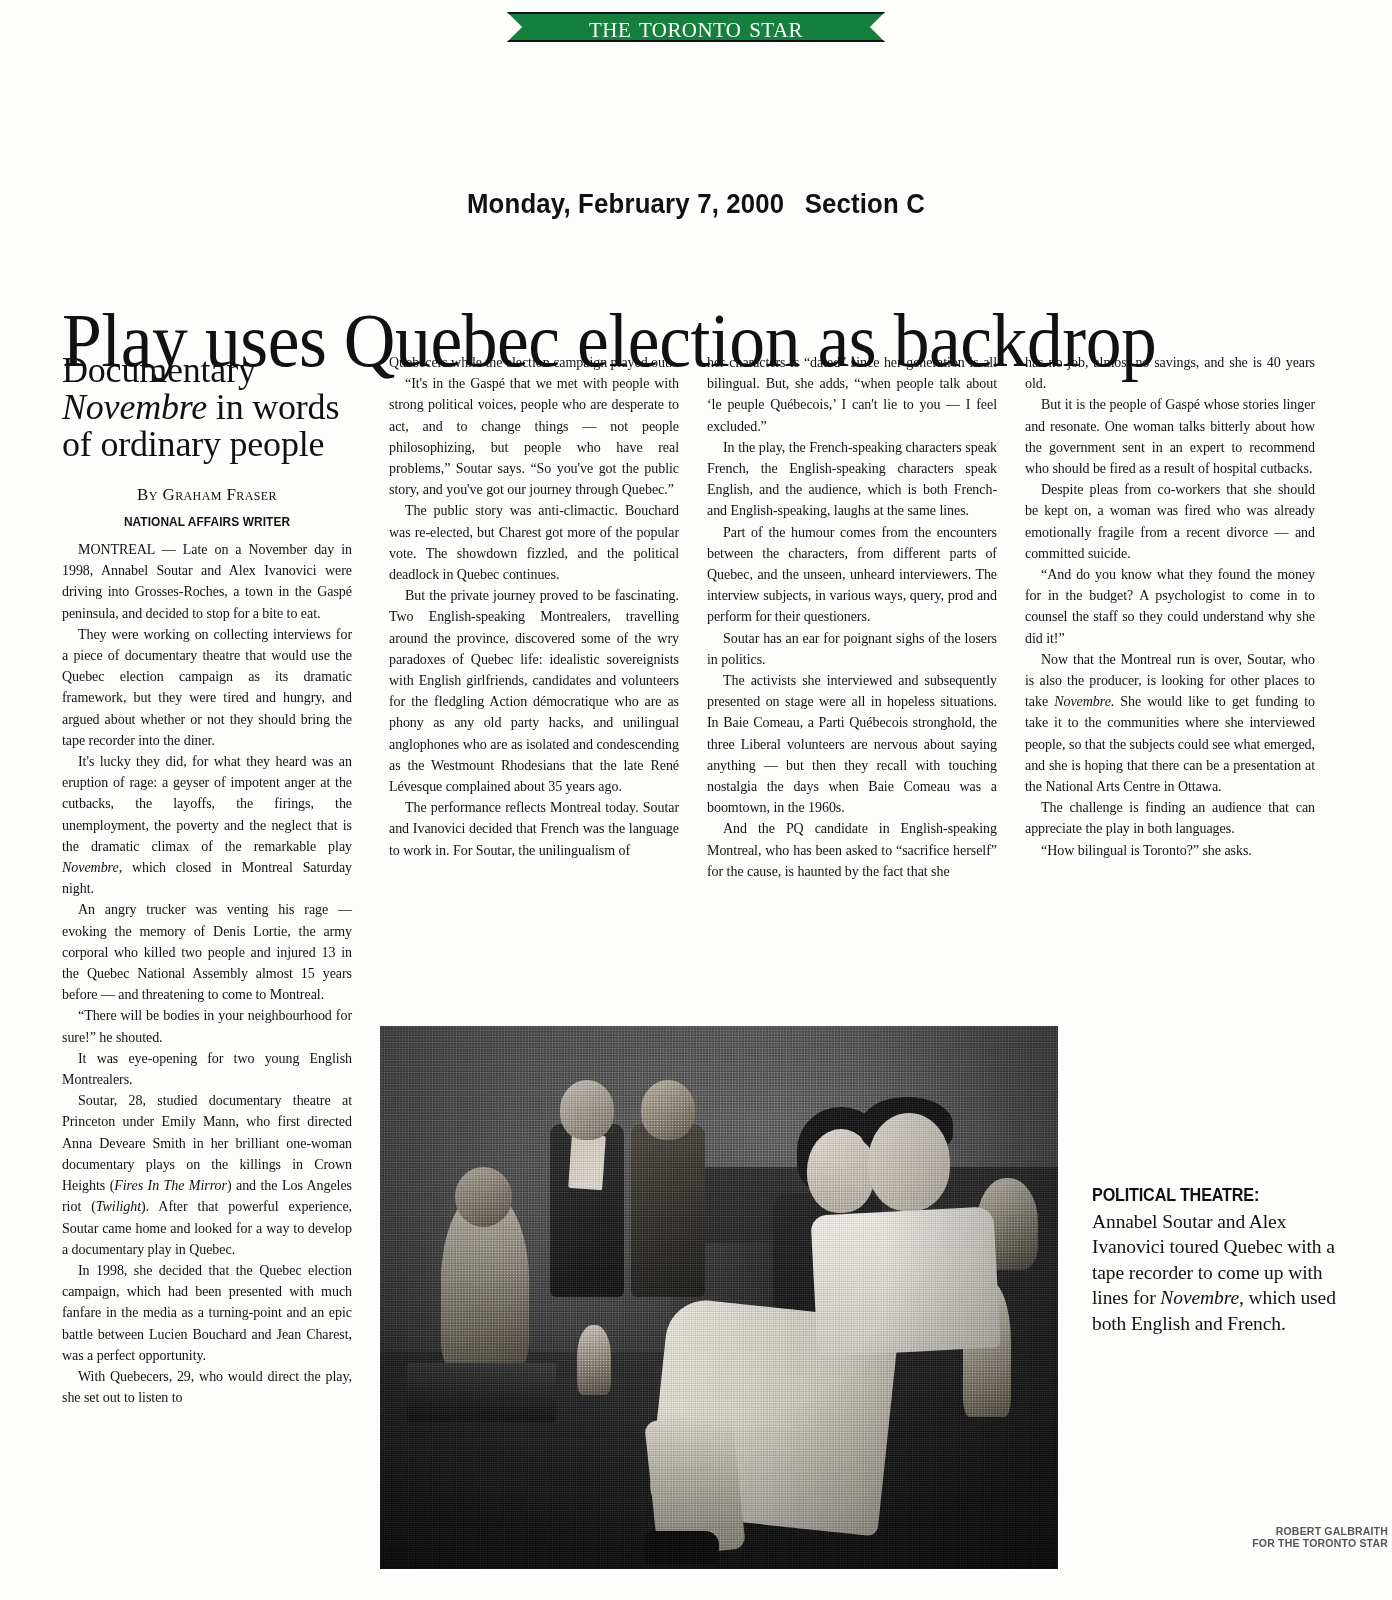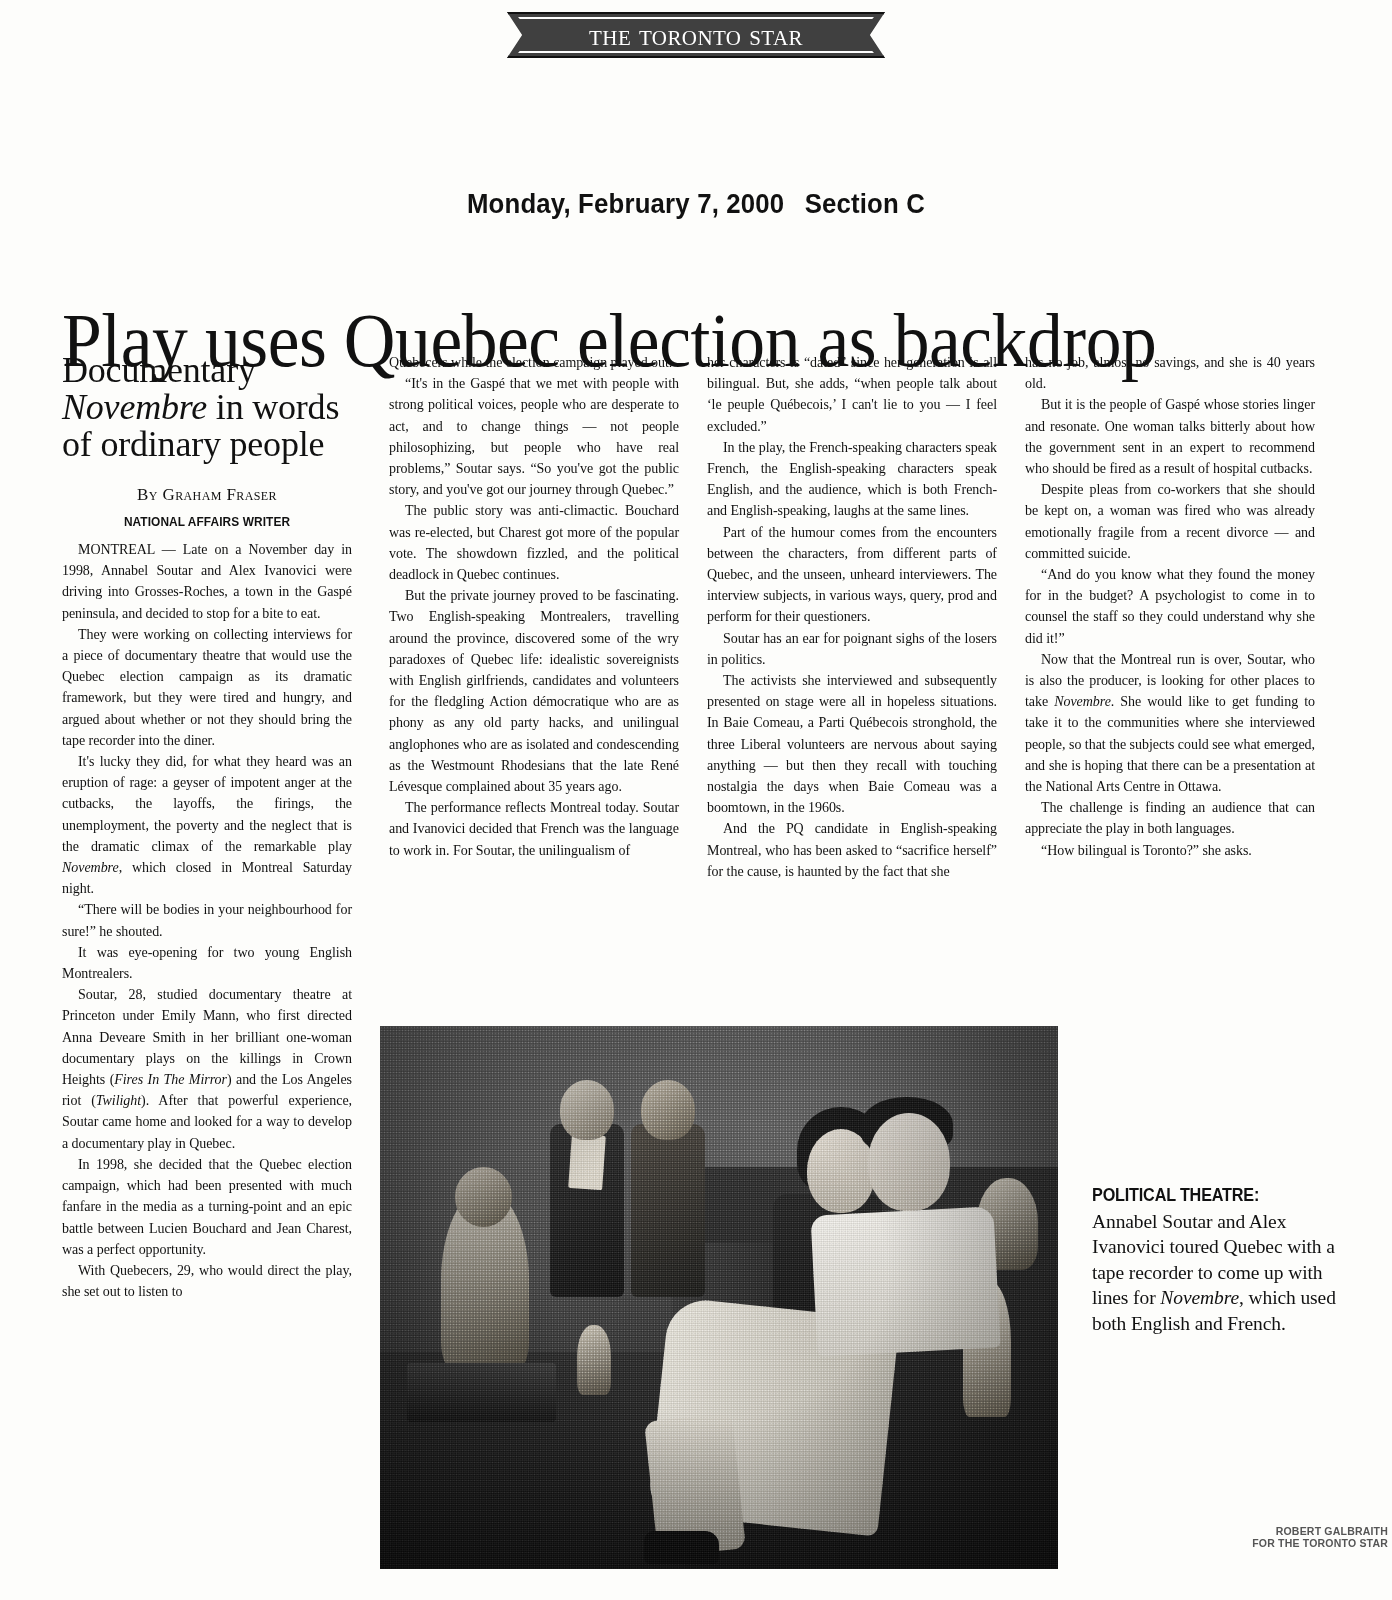--- a/index.html
+++ b/index.html
@@ -13,23 +13,23 @@
   }
   .page{position:relative;width:1392px;height:1600px;}
 
   
   .masthead-wrap{
     position:absolute;left:0;top:12px;width:1392px;
     display:flex;justify-content:center;align-items:center;
   }
   .masthead{
     position:relative;
-    background:#404040;
+    background:#15803d;
     color:#fff;
-    height:46px;
+    height:30px;
     width:378px;
     display:flex;align-items:center;justify-content:center;
     font-family:"Liberation Serif", serif;
     letter-spacing:0.5px;
     -webkit-clip-path:polygon(0% 0%,100% 0%,96% 50%,100% 100%,0% 100%,4% 50%);
     clip-path:polygon(0% 0%,100% 0%,96% 50%,100% 100%,0% 100%,4% 50%);
     box-shadow:inset 0 0 0 2px #111;
   }
   .masthead-inner{
     border:2px solid #fff;
@@ -323,20 +323,21 @@
   <div class="cols">
 
     <div class="col col1">
       <h2 class="subhead">Documentary <i>Novembre</i> in words<br>of ordinary people</h2>
       <div class="byline">By Graham Fraser</div>
       <div class="byline-sub">NATIONAL AFFAIRS WRITER</div>
 
       <p class="body lead">MONTREAL — Late on a November day in 1998, Annabel Soutar and Alex Ivanovici were driving into Grosses-Roches, a town in the Gaspé peninsula, and decided to stop for a bite to eat.</p>
       <p class="body">They were working on collecting interviews for a piece of documentary theatre that would use the Quebec election campaign as its dramatic framework, but they were tired and hungry, and argued about whether or not they should bring the tape recorder into the diner.</p>
       <p class="body">It's lucky they did, for what they heard was an eruption of rage: a geyser of impotent anger at the cutbacks, the layoffs, the firings, the unemployment, the poverty and the neglect that is the dramatic climax of the remarkable play <i>Novembre</i>, which closed in Montreal Saturday night.</p>
+      <p class="body">An angry trucker was venting his rage — evoking the memory of Denis Lortie, the army corporal who killed two people and injured 13 in the Quebec National Assembly almost 15 years before — and threatening to come to Montreal.</p>
       <p class="body">“There will be bodies in your neighbourhood for sure!” he shouted.</p>
       <p class="body">It was eye-opening for two young English Montrealers.</p>
       <p class="body">Soutar, 28, studied documentary theatre at Princeton under Emily Mann, who first directed Anna Deveare Smith in her brilliant one-woman documentary plays on the killings in Crown Heights (<i>Fires In The Mirror</i>) and the Los Angeles riot (<i>Twilight</i>). After that powerful experience, Soutar came home and looked for a way to develop a documentary play in Quebec.</p>
       <p class="body">In 1998, she decided that the Quebec election campaign, which had been presented with much fanfare in the media as a turning-point and an epic battle between Lucien Bouchard and Jean Charest, was a perfect opportunity.</p>
       <p class="body">With Quebecers, 29, who would direct the play, she set out to listen to</p>
     </div>
 
     <div class="col col2">
       <p class="body" style="text-indent:0">Quebecers while the election campaign played out.</p>
       <p class="body">“It's in the Gaspé that we met with people with strong political voices, people who are desperate to act, and to change things — not people philosophizing, but people who have real problems,” Soutar says. “So you've got the public story, and you've got our journey through Quebec.”</p>

